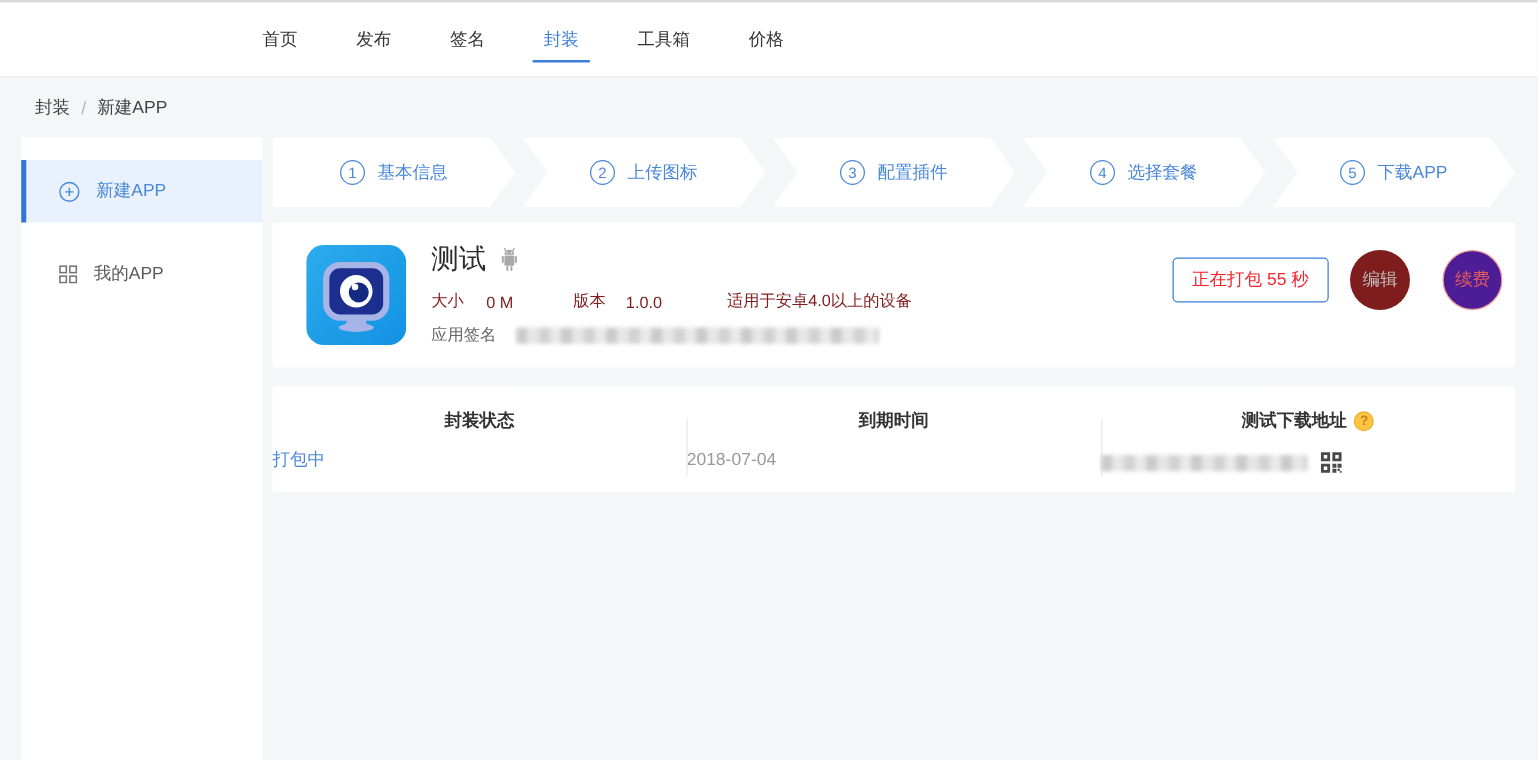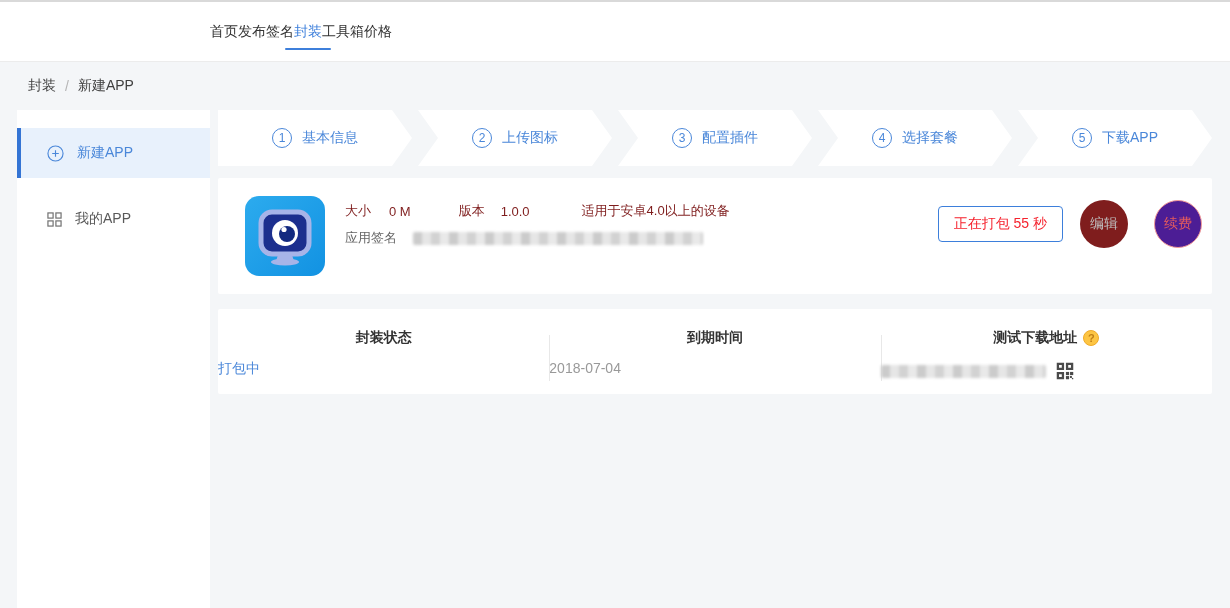--- a/index.html
+++ b/index.html
@@ -2,21 +2,21 @@
 <html><head>
 <meta charset="utf-8">
 <style>
   * { margin:0; padding:0; box-sizing:border-box; }
   html,body { width:1230px; height:608px; }
   body { position:relative; background:#f4f6f8; font-family:"Liberation Sans","DejaVu Sans",sans-serif; overflow:hidden; }
 
   
   .topbar { position:absolute; top:0; left:0; right:0; height:62px; background:#fff;
             border-top:2px solid #d9d9d9; border-bottom:1px solid #ececec;
-            display:flex; align-items:center; padding-left:210px; }
+            display:flex; align-items:center; padding-left:210px; gap:47px; }
   .tab { font-size:14px; color:#333; cursor:pointer; position:relative; height:100%;
          display:flex; align-items:center; }
   .tab.active { color:#3d7fdb; }
   .tab.active::after { content:""; position:absolute; left:-9px; right:-9px; bottom:11px;
                        height:2px; background:#3d7fdb; border-radius:1px; }
 
   
   .breadcrumb { position:absolute; top:62px; left:0; height:48px; display:flex;
                 align-items:center; padding-left:28px; font-size:14px; color:#404040; gap:9px; }
   .crumb-sep { color:#b5b5b5; }
@@ -157,20 +157,37 @@
       <rect width="80" height="80" rx="14" fill="url(#appbg)"></rect>
       <path d="M34 56 h12 l3 9 h-18 z" fill="#a7b4e8"></path>
       <ellipse cx="40" cy="66" rx="14" ry="3.5" fill="#a7b4e8"></ellipse>
       <rect x="16" y="16" width="48" height="42" rx="11" fill="#1c2f8e" stroke="#a7b4e8" stroke-width="5"></rect>
       <circle cx="40" cy="37" r="13" fill="#ffffff"></circle>
       <circle cx="42" cy="38" r="8" fill="#132a80"></circle>
       <circle cx="39" cy="33.5" r="2.6" fill="#ffffff"></circle>
     </svg>
   </div>
   <div class="app-info">
+    <div class="app-title-row">
+      <span class="app-title">测试</span>
+      <span style="display:inline-flex">
+        <svg viewBox="0 0 24 26" width="19" height="21" fill="#a8a8a8">
+          <rect x="7.1" y="1.2" width="1.4" height="4" rx="0.7" transform="rotate(-28 7.8 3.2)"></rect>
+          <rect x="15.5" y="1.2" width="1.4" height="4" rx="0.7" transform="rotate(28 16.2 3.2)"></rect>
+          <path d="M7 8.2c0-2.8 2.2-5 5-5s5 2.2 5 5z"></path>
+          <circle cx="9.8" cy="6.3" r="0.7" fill="#fff"></circle>
+            <circle cx="14.2" cy="6.3" r="0.7" fill="#fff"></circle>
+          <rect x="7" y="9" width="10" height="10.5" rx="1.6"></rect>
+          <rect x="4.4" y="9.3" width="2" height="7.4" rx="1"></rect>
+          <rect x="17.6" y="9.3" width="2" height="7.4" rx="1"></rect>
+          <rect x="8.9" y="19.8" width="2" height="5" rx="1"></rect>
+          <rect x="13.1" y="19.8" width="2" height="5" rx="1"></rect>
+        </svg>
+      </span>
+    </div>
     <div class="app-meta">
       <span>大小</span>
       <span class="m-sizev">0 M</span>
       <span class="m-verl">版本</span>
       <span class="m-verv">1.0.0</span>
       <span class="m-compat">适用于安卓4.0以上的设备</span>
     </div>
     <div class="app-sig">
       <span>应用签名</span>
       <span class="blur-strip sig-strip"></span>

